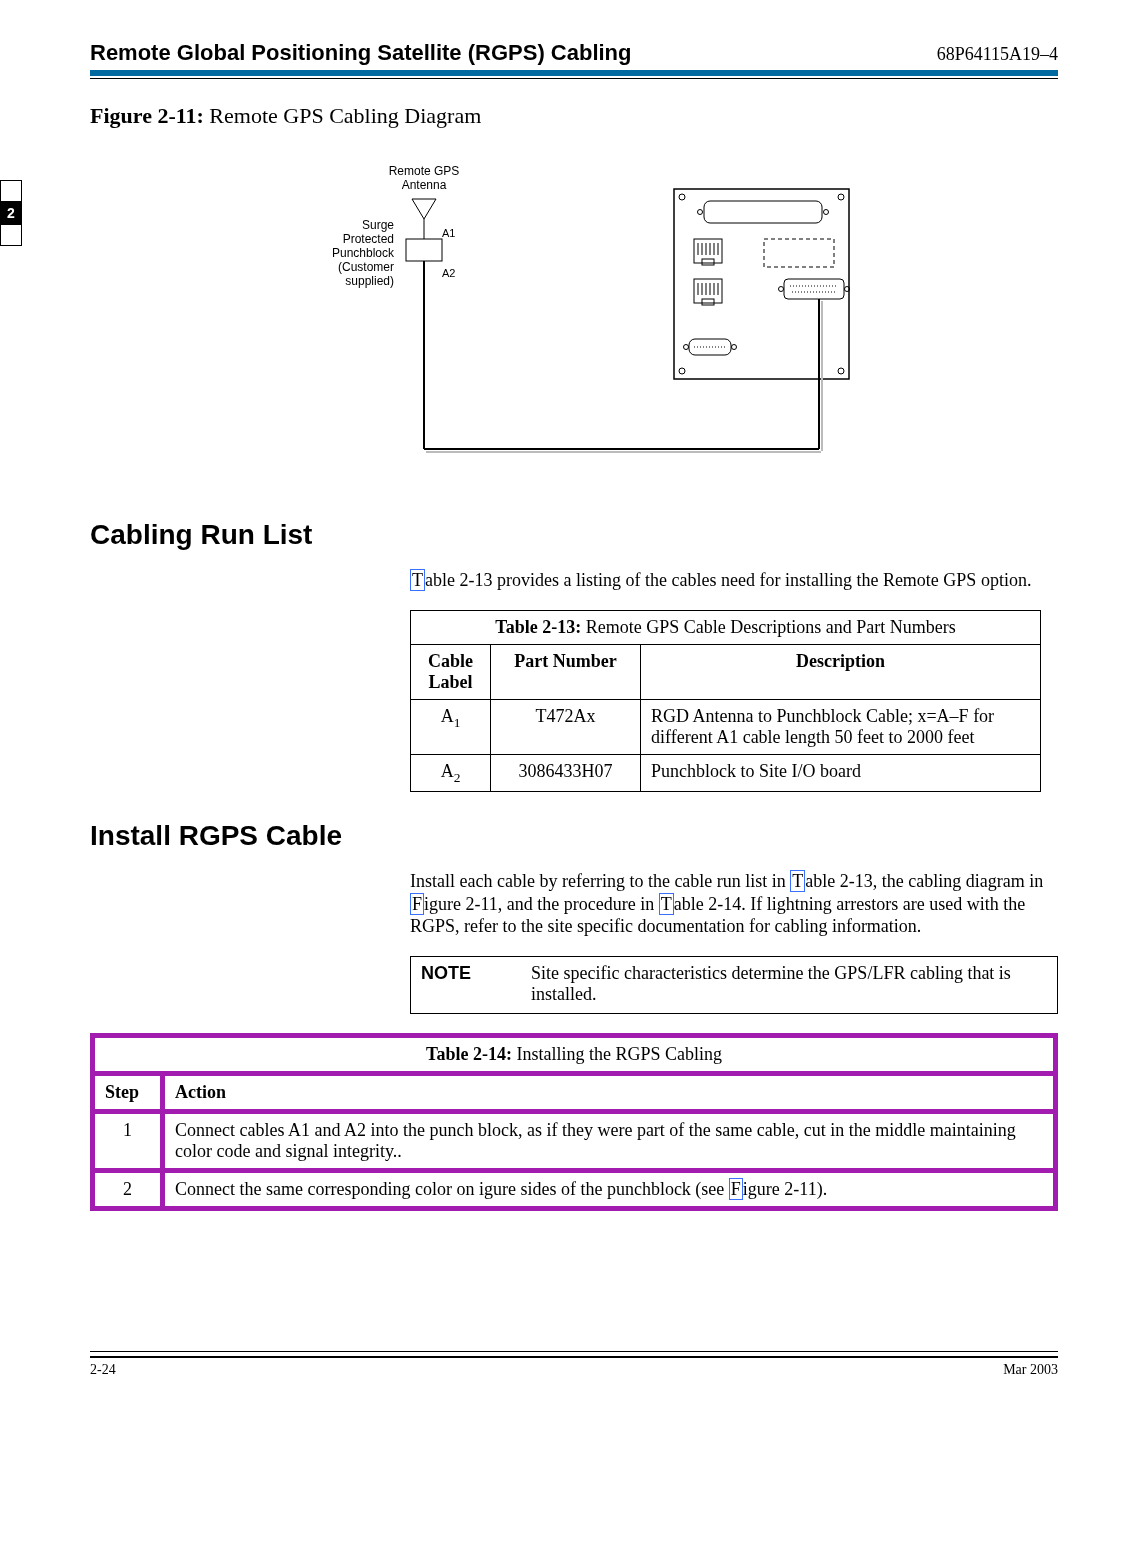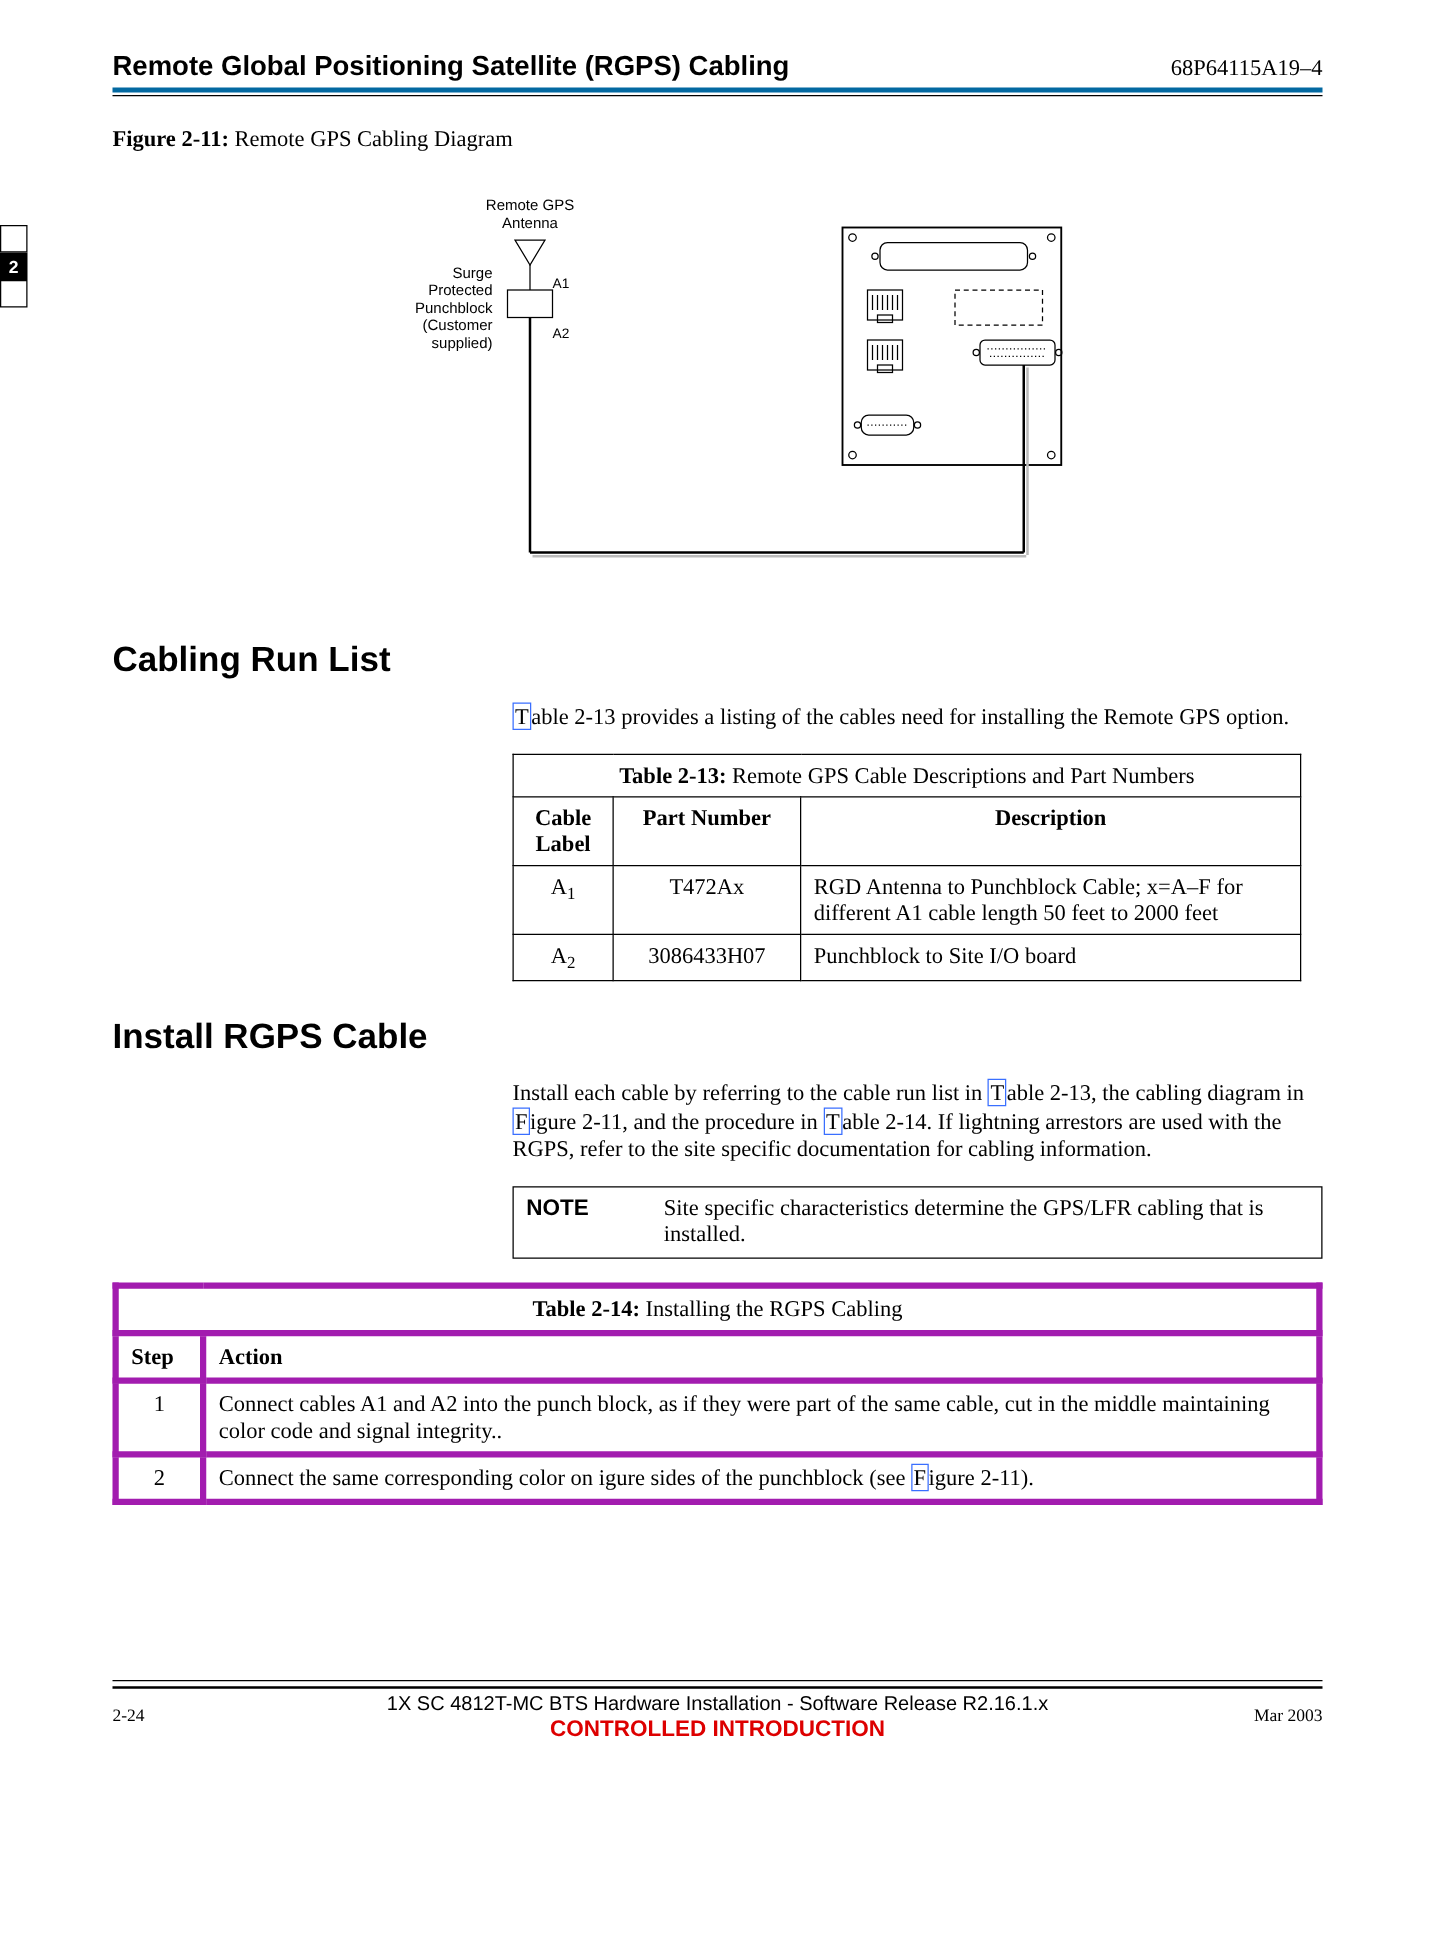--- a/index.html
+++ b/index.html
@@ -10,42 +10,42 @@
     body {
       font-family: "Times New Roman", Times, serif;
       font-size: 16px;
       color: #000;
       background: #fff;
       width: 1148px;
       padding: 40px 90px 30px 90px;
       position: relative;
     }
     .header-line {
-      border-bottom: 4px solid #0369a1;
+      border-bottom: 6px solid #0369a1;
       padding-bottom: 4px;
       margin-bottom: 2px;
       display: flex;
       justify-content: space-between;
       align-items: baseline;
     }
     .header-title {
       font-family: Arial, Helvetica, sans-serif;
       font-weight: bold;
       font-size: 22px;
     }
     .header-doc {
       font-family: "Times New Roman", Times, serif;
       font-size: 18px;
     }
     .header-thin {
       border-bottom: 1px solid #000;
       margin-bottom: 24px;
     }
     .figure-caption {
-      font-size: 18px;
+      font-size: 22px;
       margin-bottom: 30px;
     }
     .figure-caption .bold {
       font-weight: bold;
     }
     .side-tab {
       position: absolute;
       left: 0;
       top: 180px;
       width: 22px;
@@ -354,18 +354,14 @@
       <span>Connect the same corresponding color on igure sides of the punchblock (see </span><span class="blue-link-box">F</span><span>igure 2-11).</span>
     </td>
   </tr>
 </tbody>
   </table>
 
 <div class="footer-lines"></div>
 <div class="footer-thick"></div>
 <div class="footer-row">
   <div class="footer-left">2-24</div>
-  <div class="footer-center">
-    <div>1X SC 4812T-MC BTS Hardware Installation - Software Release R2.16.1.x</div>
-    <div class="line2">CONTROLLED INTRODUCTION</div>
-  </div>
   <div class="footer-right">Mar 2003</div>
 </div>
 
 </body></html>

